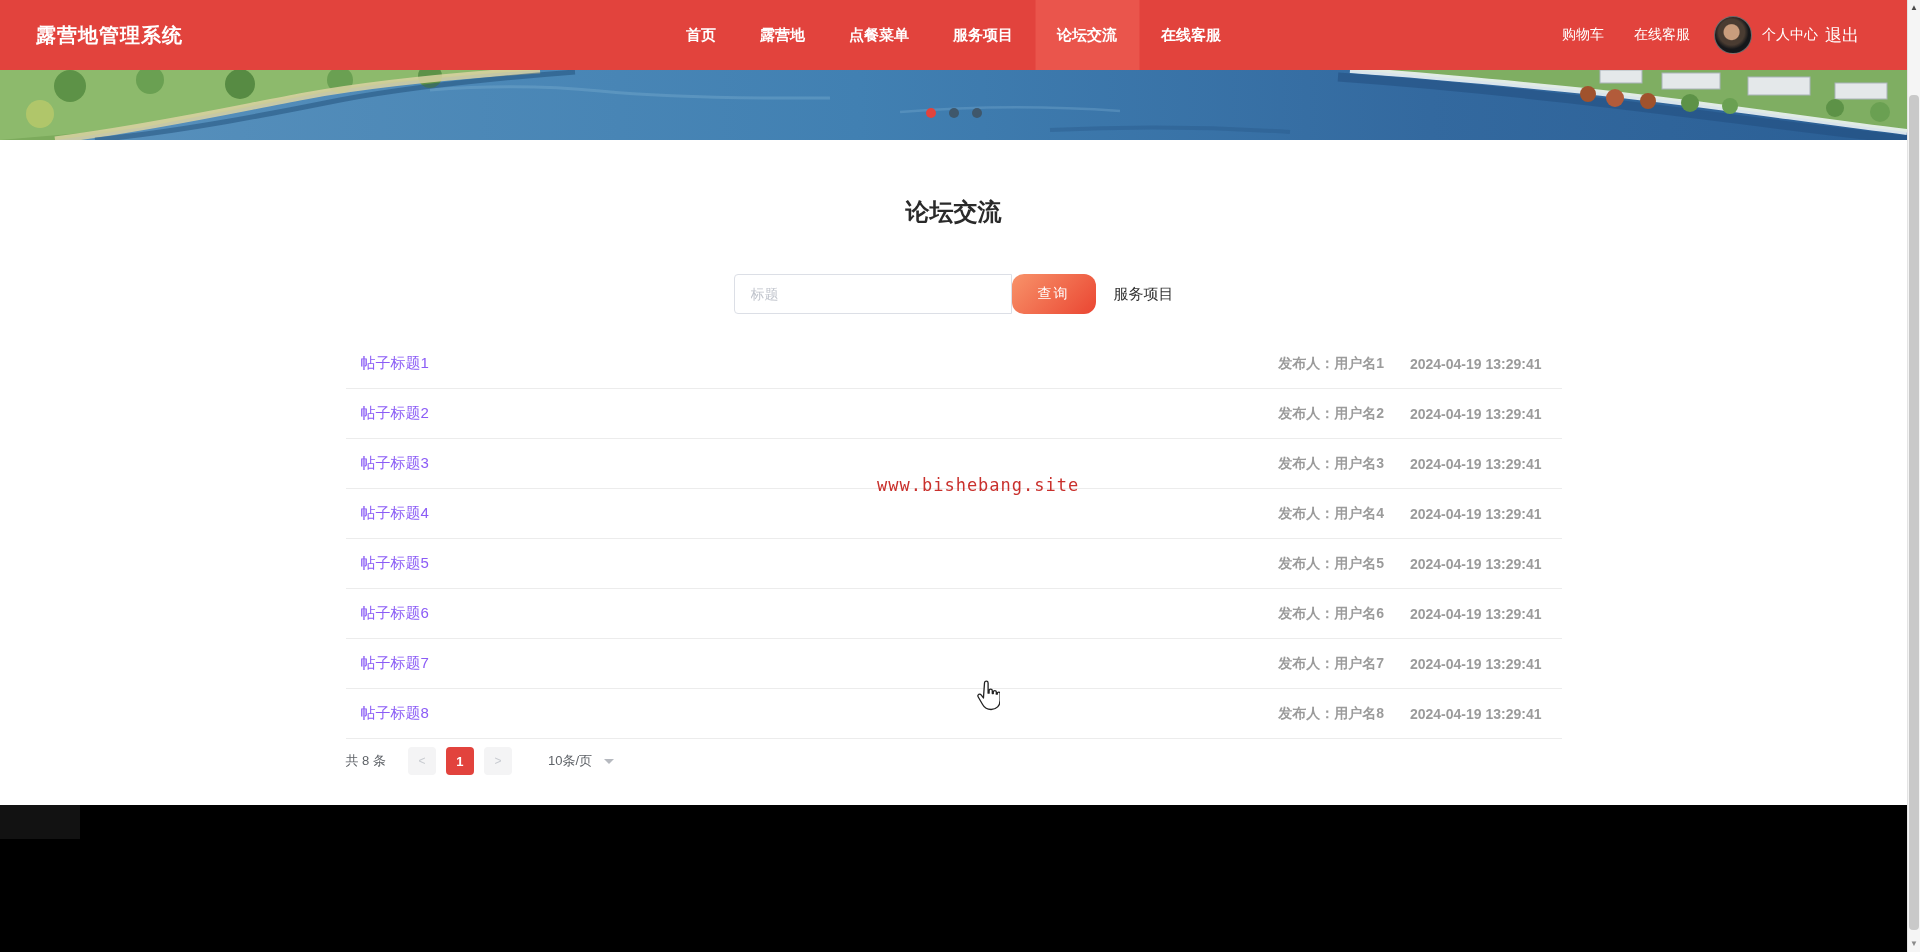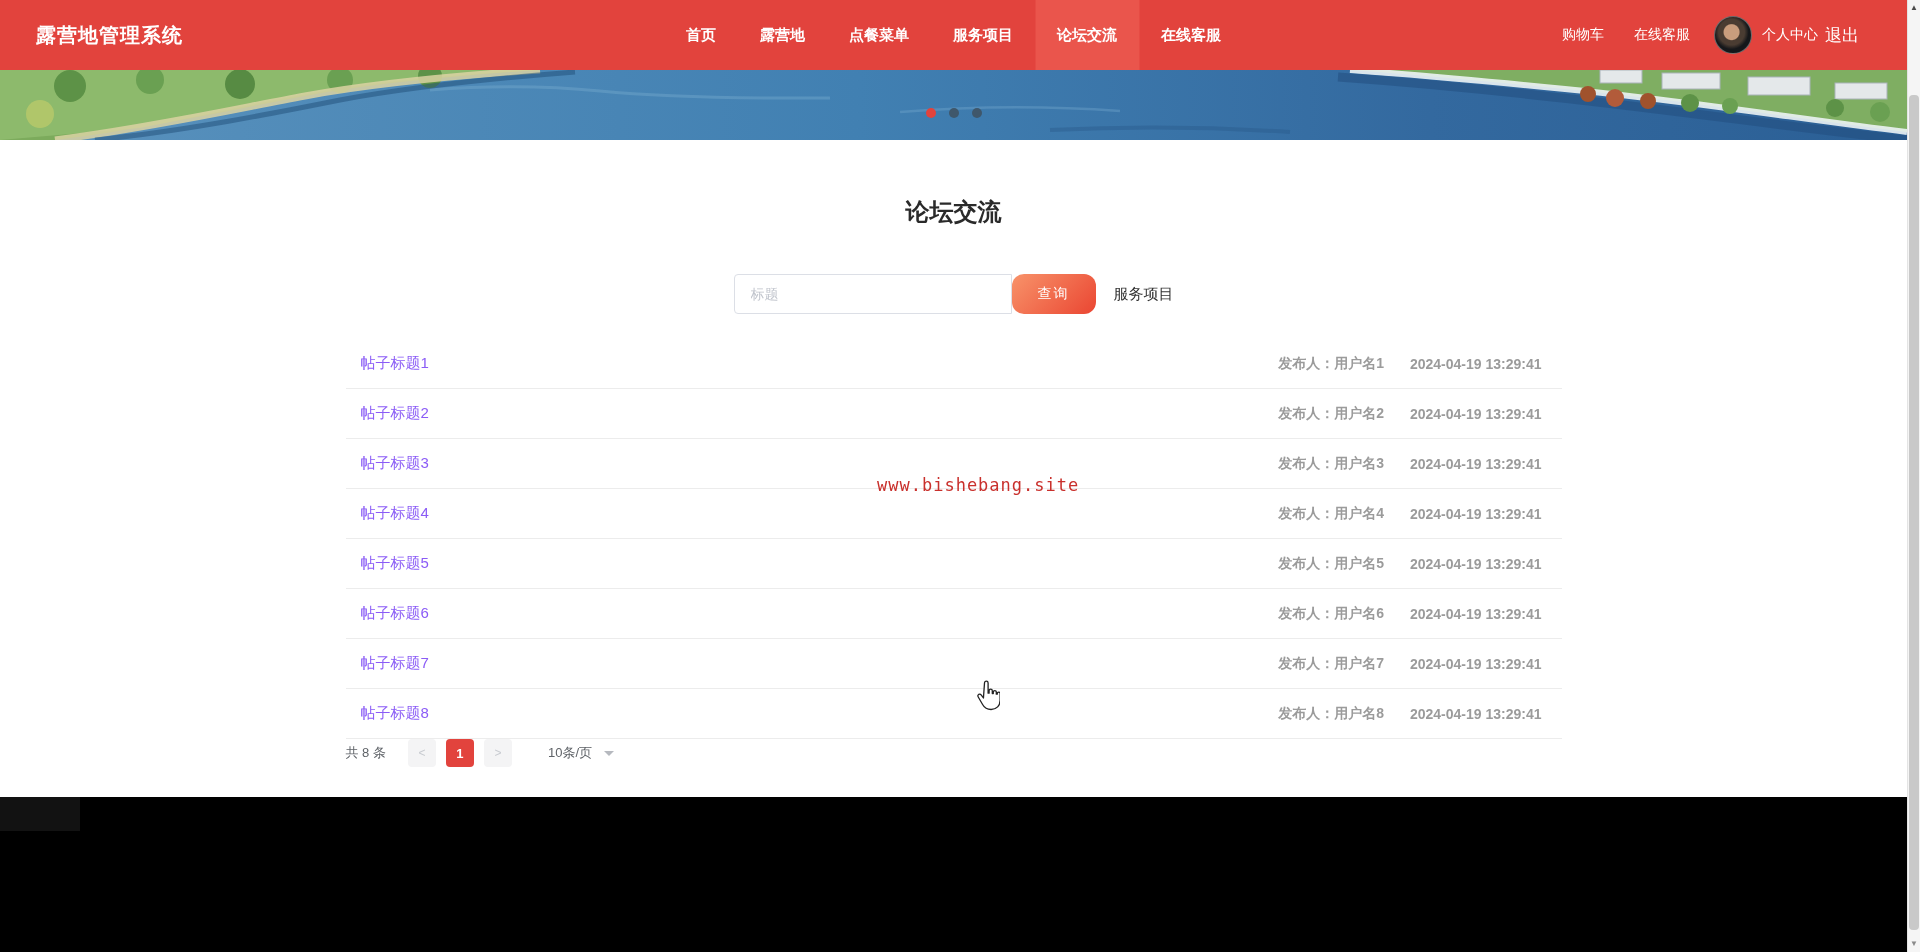--- a/index.html
+++ b/index.html
@@ -44,21 +44,21 @@
   .post-list { width:1216px; margin:25px auto 0; }
   .post-row { height:50px; display:flex; align-items:center; border-bottom:1px solid #ececec;
               padding:0 20px 0 15px; cursor:pointer; }
   .post-title { font-size:15px; color:#8b5cf6; }
   .post-meta { margin-left:auto; display:flex; align-items:center; gap:26px;font-weight:bold; }
   .post-publisher, .post-time { font-size:14px; color:#9b9b9b; }
 
   .watermark { position:absolute; left:877px; top:335px; font-family:"DejaVu Sans Mono","Liberation Mono",monospace;
                font-size:17px; color:var(--watermark-color,#c9302c); letter-spacing:1px; }
 
-  .pagination { width:1216px; margin:0 auto 0; display:flex; align-items:center; }
+  .pagination { width:1216px; margin:8px auto 0; display:flex; align-items:center; }
   .pg-total { font-size:13px; color:#5f6368; margin-right:12px; }
   .pg-btn { width:28px; height:28px; border:none; border-radius:4px; margin-left:10px; font-size:12px;
             background:#f4f4f5; color:#c8cbd0; cursor:pointer; font-family:inherit; }
   .pg-btn.current { background:var(--accent,#e2433d); color:#fff; font-weight:bold; font-size:13px; }
   .pg-size { display:flex; align-items:center; margin-left:36px; font-size:13px; color:#5f6368; cursor:pointer; }
   .caret { width:0; height:0; border-left:5px solid transparent; border-right:5px solid transparent;
            border-top:5px solid #b6b9bf; margin-left:12px; }
 
   
   .footer { flex:1; background:#000; }

